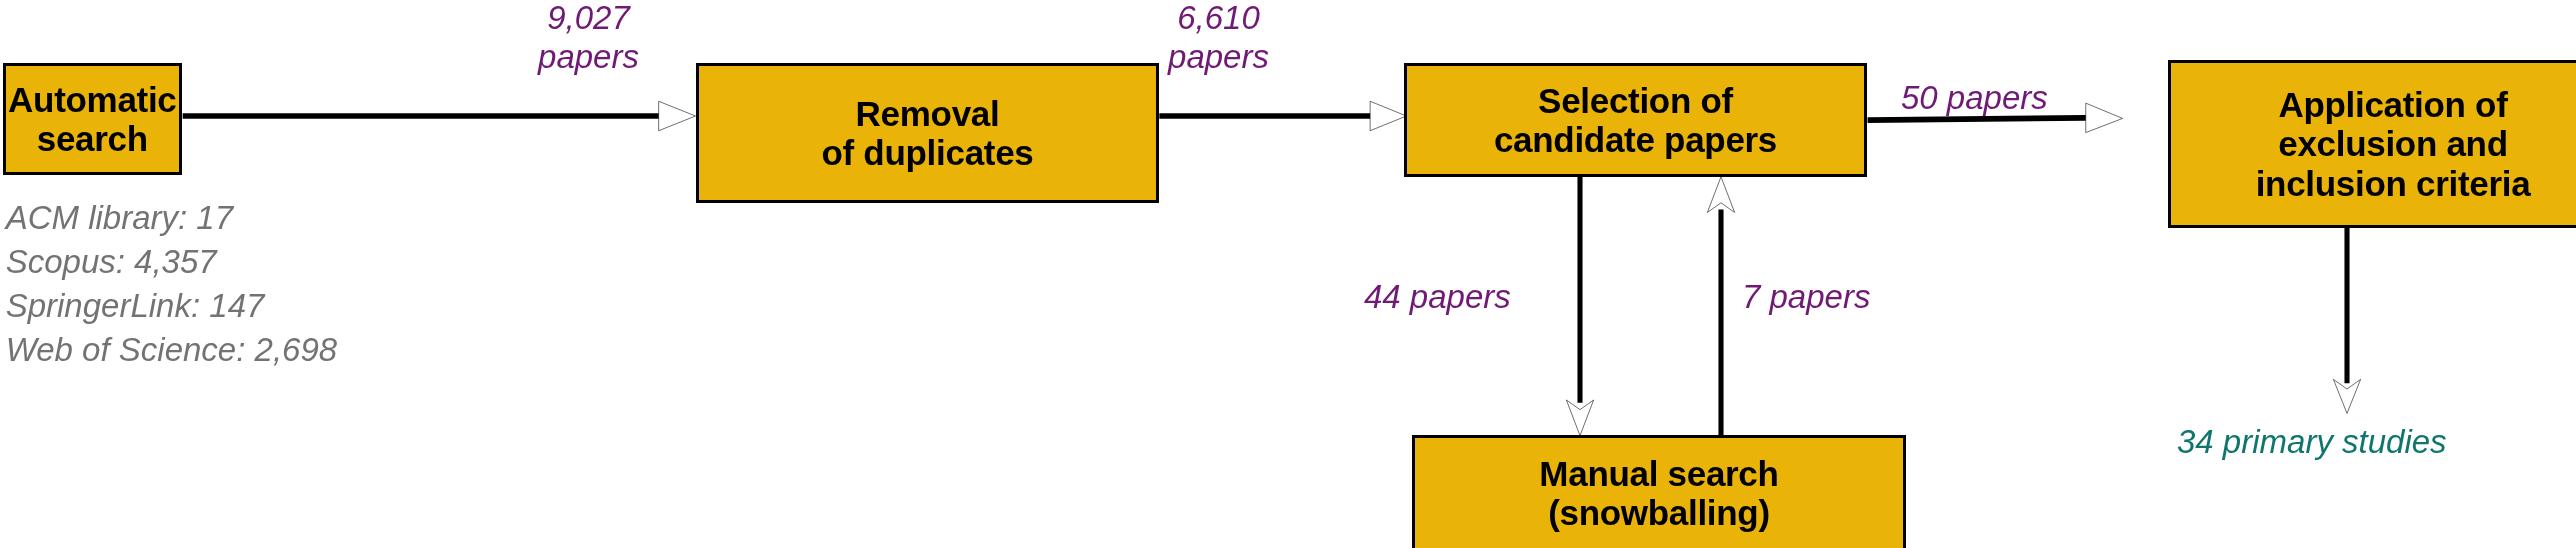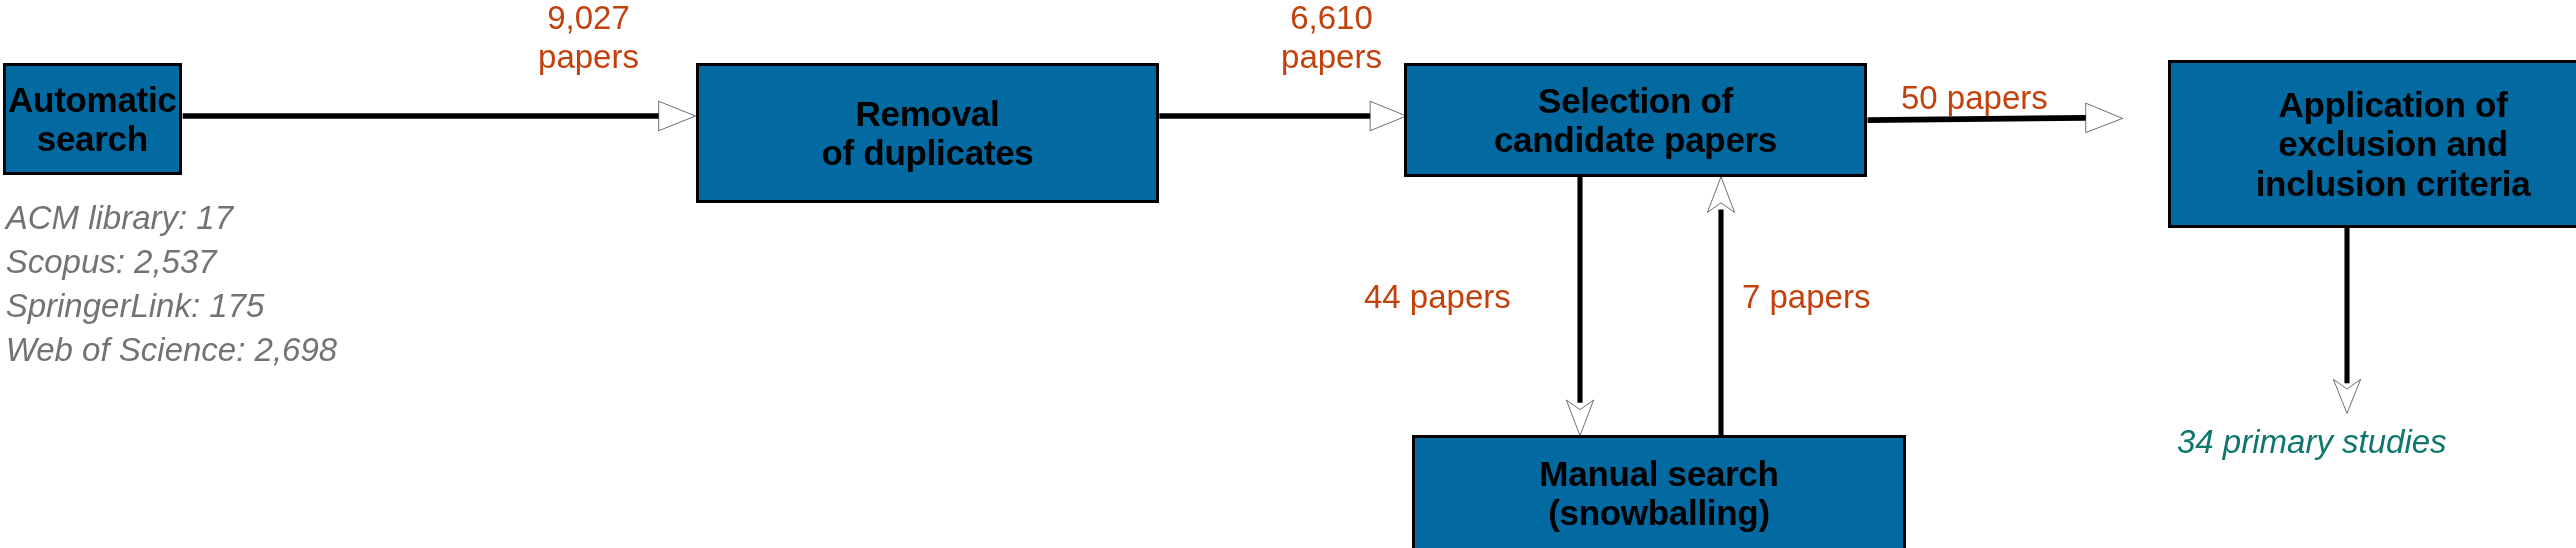--- a/index.html
+++ b/index.html
@@ -12,42 +12,43 @@
     width: 2576px;
     height: 549px;
     background: #ffffff;
     font-family: "Liberation Sans", sans-serif;
     overflow: hidden;
   }
   
   .node {
     position: absolute;
     box-sizing: border-box;
-    background: #0369a1;
+    background: #eab308;
     border: 3.4px solid #000000;
     display: flex;
     align-items: center;
     justify-content: center;
     text-align: center;
   }
   .node-label {
     font-weight: bold;
     font-size: 35px;
     line-height: 1.12;
     color: #000000;
     letter-spacing: -0.3px;
     white-space: pre-line;
     padding: 0 5.7px;
   }
   
   .edge-label {
     position: absolute;
+    font-style: italic;
     font-size: 33px;
     line-height: 1.18;
-    color: #c2410c;
+    color: #701a75;
     white-space: pre-line;
   }
   
   .source-list {
     position: absolute;
     font-style: italic;
     font-size: 33px;
     line-height: 1.33;
     color: #737373;
   }
@@ -75,39 +76,39 @@
 <body>
 
 <div id="canvas">
 
   <div class="node" style="left:2.8px; top:63px; width:179px; height:112px;">
     <span class="node-label">Automatic search</span>
   </div>
 
   <div class="source-list" style="left:5.7px; top:196px;">
     <span class="source-item">ACM library: 17</span>
-    <span class="source-item">Scopus: 2,537</span>
-    <span class="source-item">SpringerLink: 175</span>
+    <span class="source-item">Scopus: 4,357</span>
+    <span class="source-item">SpringerLink: 147</span>
     <span class="source-item">Web of Science: 2,698</span>
   </div>
 
   <div class="edge-label" style="left:526px; top:-1.1px; text-align:center; width:125px;">9,027
 papers</div>
 
   <svg class="connector" style="left:182px; top:99px;" width="517" height="34" viewBox="0 0 910 60">
     <line x1="0" y1="30" x2="840" y2="30" stroke-width="10"></line>
     <path class="arrowhead" d="M 840 4 L 905 30 L 840 56 Z"></path>
   </svg>
 
   <div class="node" style="left:696px; top:63px; width:463px; height:140px;">
     <span class="node-label">Removal
 of duplicates</span>
   </div>
 
-  <div class="edge-label" style="left:1266px; top:-1.1px; text-align:center; width:131px;">6,610
+  <div class="edge-label" style="left:1153px; top:-1.1px; text-align:center; width:131px;">6,610
 papers</div>
 
   <svg class="connector" style="left:1159px; top:99px;" width="250" height="34" viewBox="0 0 440 60">
     <line x1="0" y1="30" x2="372" y2="30" stroke-width="10"></line>
     <path class="arrowhead" d="M 372 4 L 436 30 L 372 56 Z"></path>
   </svg>
 
   <div class="node" style="left:1404px; top:63px; width:463px; height:114px;text-align:center;">
     <span class="node-label">Selection of
 candidate papers</span>

